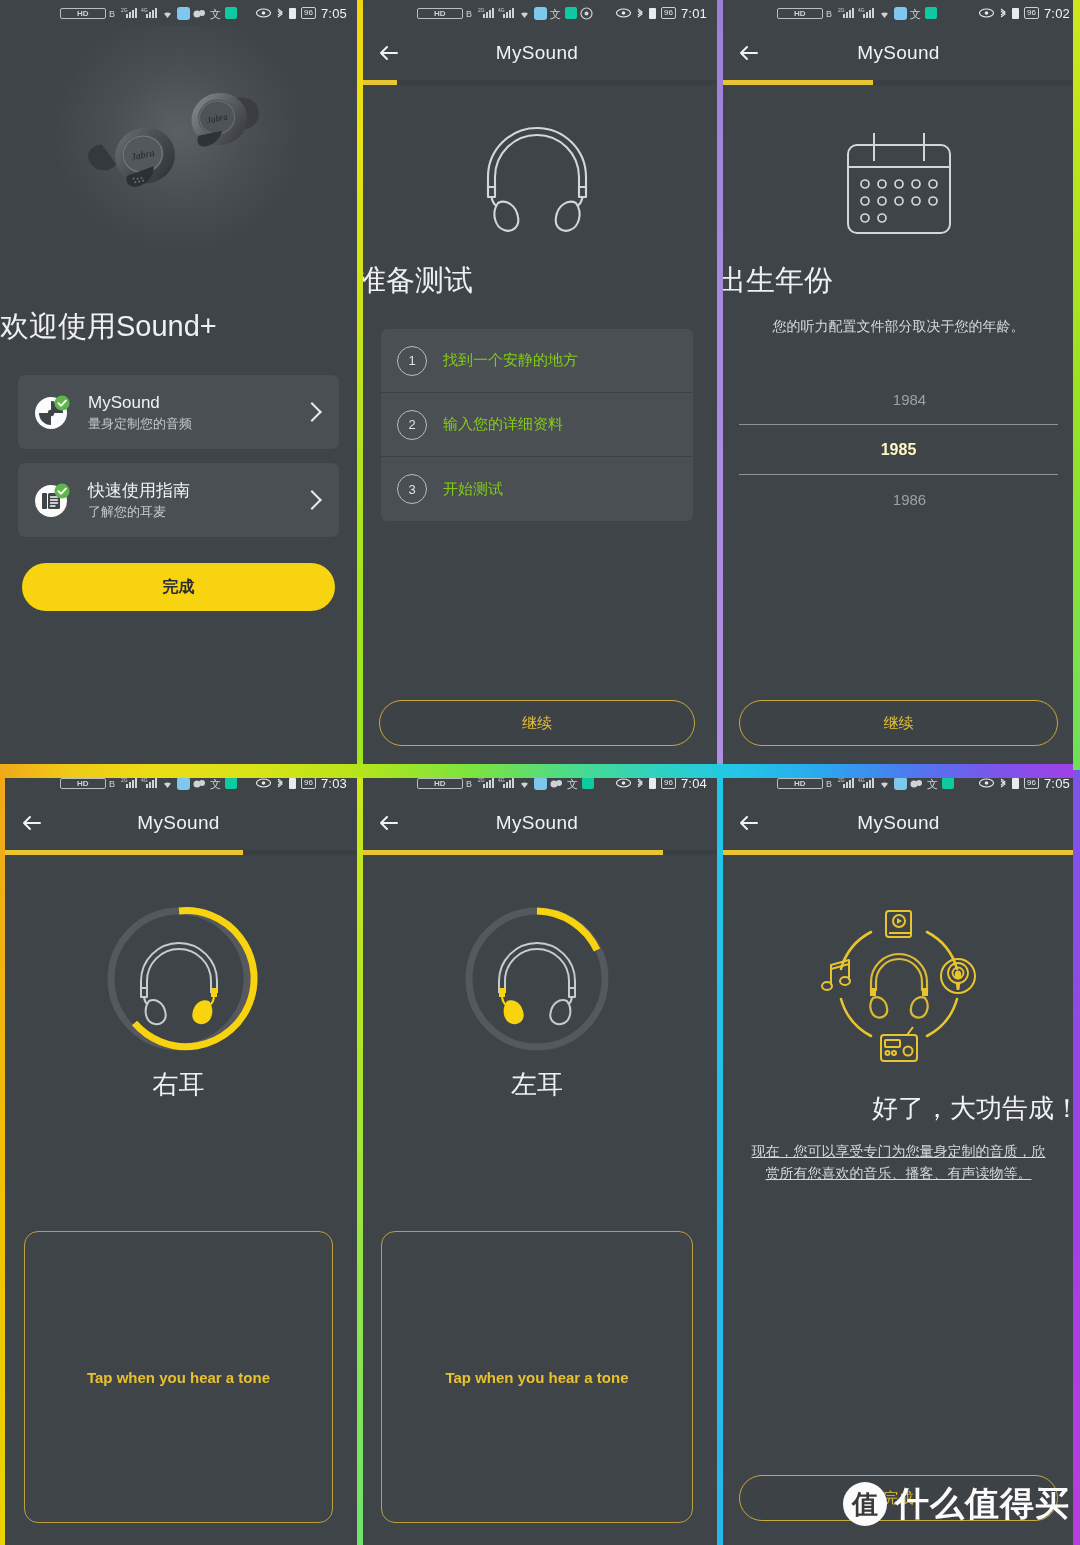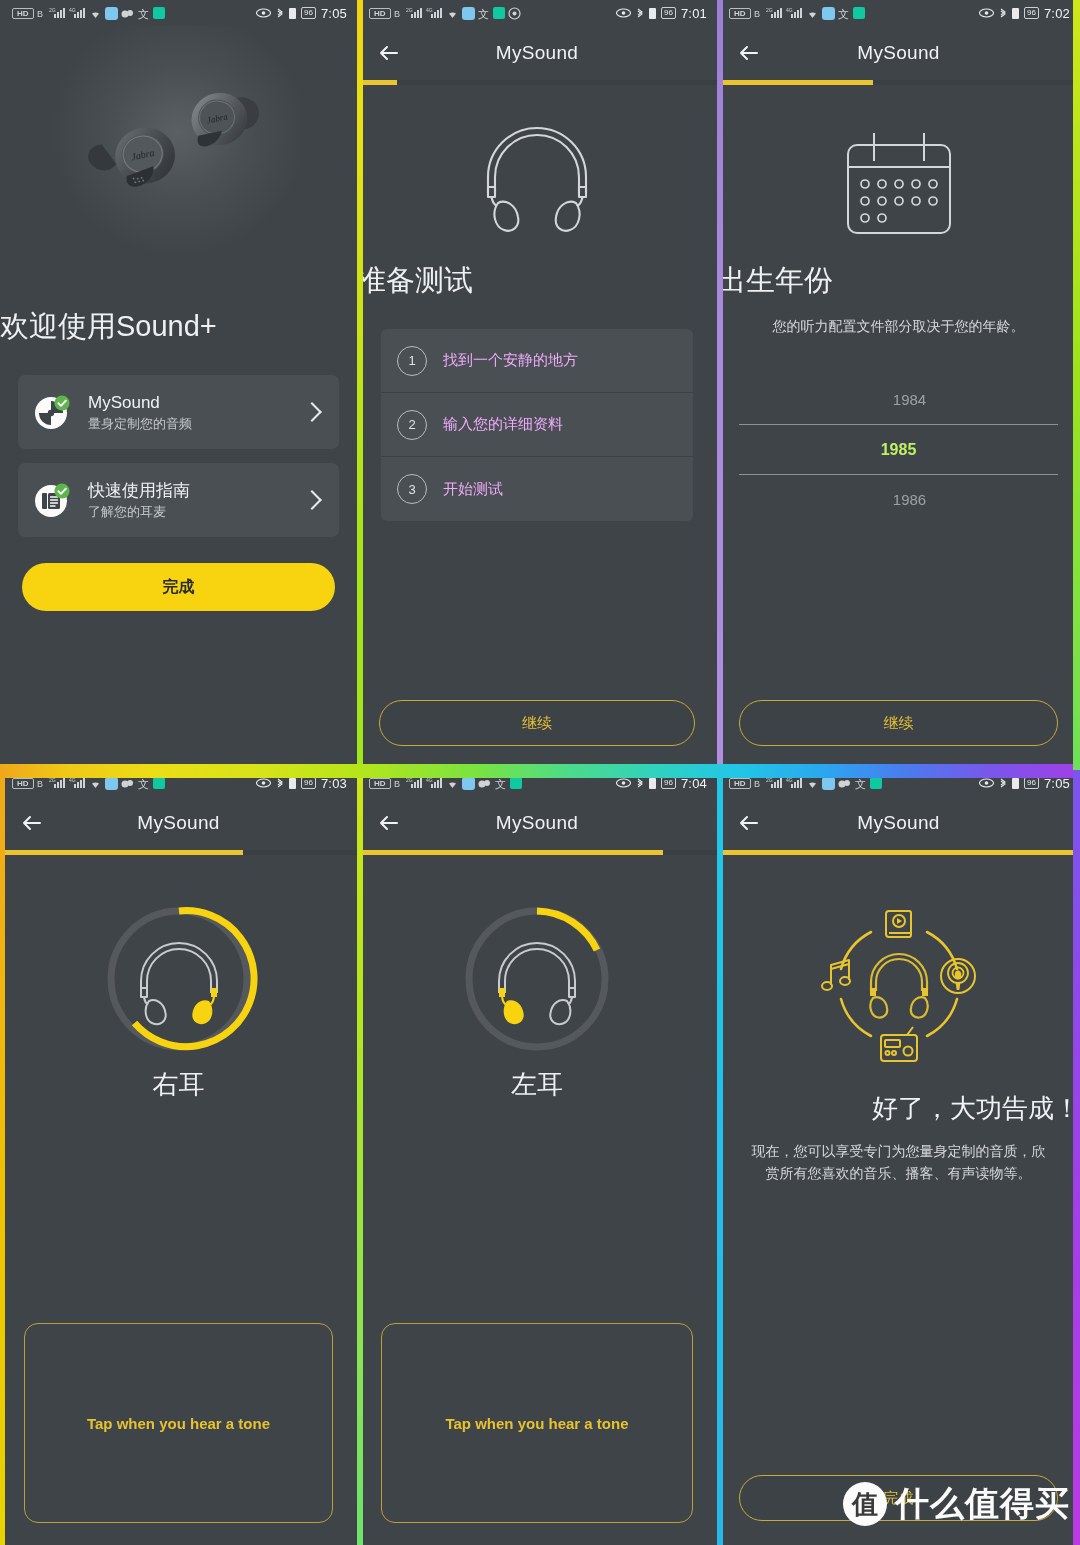--- a/index.html
+++ b/index.html
@@ -53,21 +53,21 @@
   .statusbar {
     height: 26px; display: flex; align-items: center;
     padding: 0 10px 0 12px; font-size: 11px; color: #e8eaec;
     background: #3f4448;
   }
   .sb-left { display: flex; align-items: center; gap: 3px; flex: 1; }
   .sb-right { display: flex; align-items: center; gap: 5px; }
   .sb-time { font-size: 13px; color: #f2f4f6; letter-spacing: .2px; }
   .chip-hd {
     font-size: 8px; font-weight: bold; color: #cfd3d6;
-    border: 1px solid #b9bdc0; border-radius: 2px; padding: 0 4px; line-height: 9px;
+    border: 1px solid #b9bdc0; border-radius: 2px; padding: 0 16px; line-height: 9px; margin-left: 48px;
   }
   .chip-batt {
     font-size: 8px; color: #e8eaec; border: 1px solid #cdd1d4;
     border-radius: 2px; padding: 0 2px; line-height: 10px;
   }
   .sq-green { width: 12px; height: 12px; background: #0fc9a0; border-radius: 2px;
               display:inline-block; }
   .sq-blue { width: 13px; height: 13px; background: #7ec8f0; border-radius: 3px;
              display:inline-block; }
 
@@ -127,39 +127,39 @@
   
   .steps { margin: 28px 24px 0; background: #4a4f54; border-radius: 6px; overflow: hidden; }
   .step { display: flex; align-items: center; height: 64px; padding: 0 16px;
           border-bottom: 1px solid #3d4247; cursor: pointer; }
   .step:last-child { border-bottom: none; }
   .step-n {
     width: 30px; height: 30px; border-radius: 50%; border: 1.4px solid #b8bdc1;
     display: flex; align-items: center; justify-content: center;
     font-size: 13px; color: #dfe2e4; flex: 0 0 30px;
   }
-  .step-l { margin-left: 16px; font-size: 15px; color: #f0abfc; }
+  .step-l { margin-left: 16px; font-size: 15px; color: #84cc16; }
 
   .sub { text-align: center; font-size: 14px; color: #d6d9dc; margin: 14px 24px 0;
          line-height: 22px; }
 
   
   .picker { margin-top: 38px; }
   .pick-row { height: 49px; display: flex; align-items: center; justify-content: center;
               font-size: 15px; }
   .pick-dim { color: #9ca1a5; padding-left: 22px; }
-  .pick-sel { color: #bef264; font-weight: 700; font-size: 16px; }
+  .pick-sel { color: #fef9c3; font-weight: 700; font-size: 16px; }
   .pick-line { height: 1px; background: #8d9296; margin: 0 22px; }
 
   
   .ear-wrap { display: flex; justify-content: center; margin-top: 44px; }
   .ear-title { text-align: center; font-size: 26px; color: #eef0f2; font-weight: 400;
                margin-top: 8px; }
   .tap-box {
-    position: absolute; left: 24px; right: 24px; bottom: 22px; height: 200px;
+    position: absolute; left: 24px; right: 24px; bottom: 22px; height: 292px;
     border: 1.4px solid #bc9f3c; border-radius: 14px;
     display: flex; align-items: center; justify-content: center;
     font-size: 15px; color: #e8c22e; font-weight: 700; cursor: pointer;
   }
 
   .done-ico { display: flex; justify-content: center; margin-top: 48px; }
   .done-title { text-align: right; font-size: 26px; color: #f0f2f4; margin-top: 26px; }
   .watermark {
     position: absolute; right: 10px; bottom: 18px; display: flex; align-items: center;
     gap: 8px; z-index: 30; pointer-events: none;
@@ -789,21 +789,21 @@
             <rect x="6" y="13" width="15" height="7" rx="1"></rect>
             <circle cx="29" cy="24" r="4.5"></circle>
             <circle cx="8.5" cy="26" r="2"></circle>
             <circle cx="15" cy="26" r="2"></circle>
           </g>
         </g>
       </svg>
     </div>
 
     <div class="done-title">好了，大功告成！</div>
-    <div class="sub" style="padding:0 8px;">现在，您可以享受专门为您量身定制的音质，欣赏所有您喜欢的音乐、播客、有声读物等。</div>
+    <div class="sub" style="padding:0 8px;text-decoration:underline;">现在，您可以享受专门为您量身定制的音质，欣赏所有您喜欢的音乐、播客、有声读物等。</div>
 
     <div class="btn-outline">完成</div>
 
     <div class="watermark">
       <div class="wm-circle">值</div>
       <div class="wm-text">什么值得买</div>
     </div>
   </div>
 
   <div class="sep sep-v1"></div>

